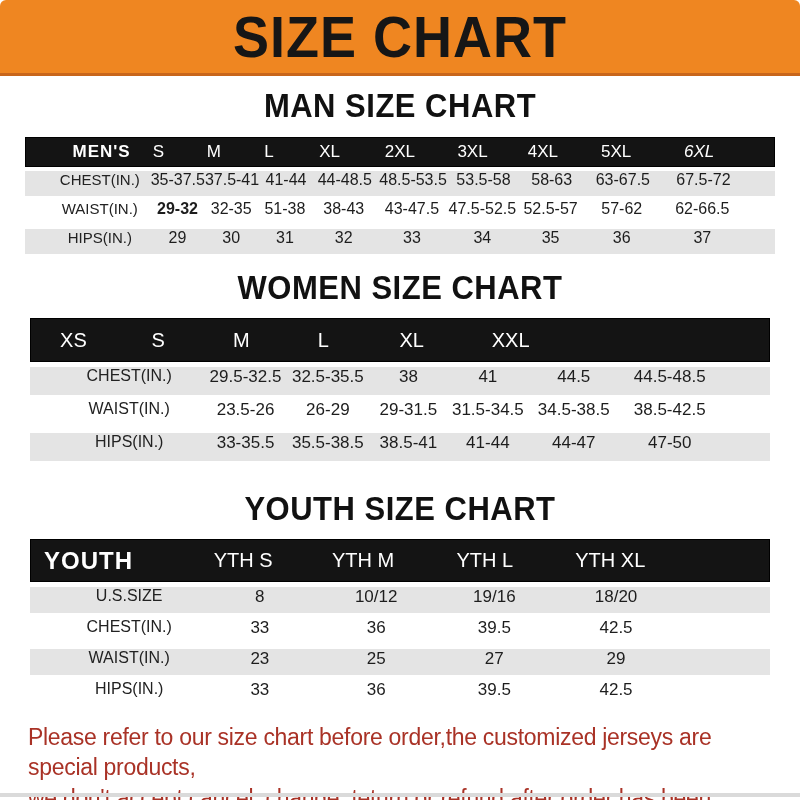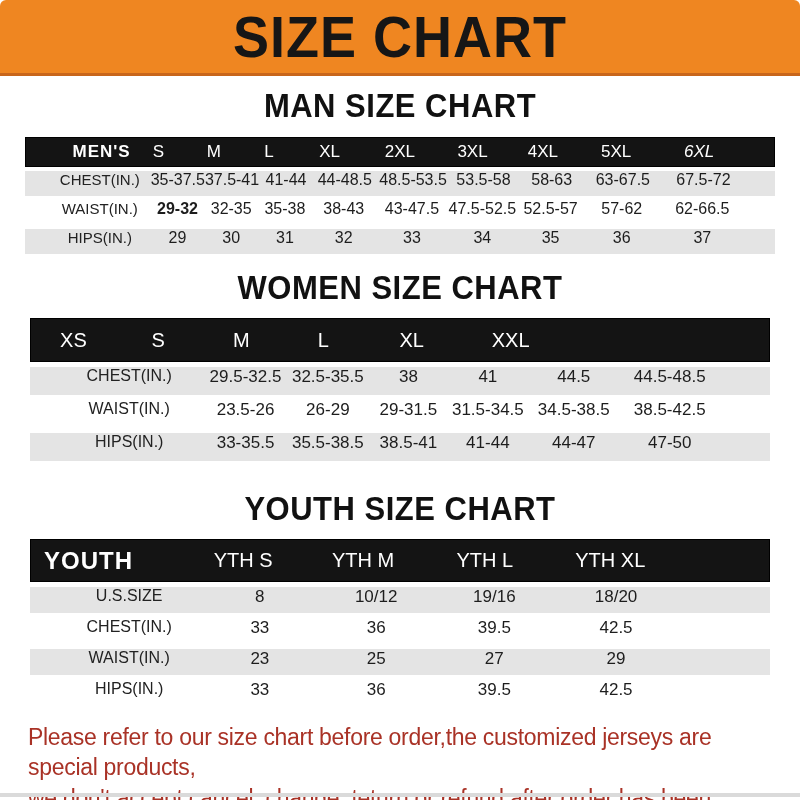--- a/index.html
+++ b/index.html
@@ -101,21 +101,21 @@
           <div class="row-value" style="flex: 0 0 10%; font-size: 16px;">48.5-53.5</div>
           <div class="row-value" style="flex: 0 0 9.4%; font-size: 16px;">53.5-58</div>
           <div class="row-value" style="flex: 0 0 9.4%; font-size: 16px;">58-63</div>
           <div class="row-value" style="flex: 0 0 10.2%; font-size: 16px;">63-67.5</div>
           <div class="row-value" style="flex: 0 0 12%; font-size: 16px;">67.5-72</div>
         </div>
         <div class="table-row white" style="height: 25px; margin-top: 4px;">
           <div class="row-label" style="flex: 0 0 14%; font-size: 15px;">WAIST(IN.)</div>
           <div class="row-value" style="flex: 0 0 7.4%; font-size: 16px; font-weight: bold;">29-32</div>
           <div class="row-value" style="flex: 0 0 7.4%; font-size: 16px;">32-35</div>
-          <div class="row-value" style="flex: 0 0 7.4%; font-size: 16px;">35-38</div>
+          <div class="row-value" style="flex: 0 0 7.4%; font-size: 16px;">51-38</div>
           <div class="row-value" style="flex: 0 0 8.8%; font-size: 16px;">38-43</div>
           <div class="row-value" style="flex: 0 0 10%; font-size: 16px;">43-47.5</div>
           <div class="row-value" style="flex: 0 0 9.4%; font-size: 16px;">47.5-52.5</div>
           <div class="row-value" style="flex: 0 0 9.4%; font-size: 16px;">52.5-57</div>
           <div class="row-value" style="flex: 0 0 10.2%; font-size: 16px;">57-62</div>
           <div class="row-value" style="flex: 0 0 12%; font-size: 16px;">62-66.5</div>
         </div>
         <div class="table-row gray" style="height: 25px; margin-top: 4px;">
           <div class="row-label" style="flex: 0 0 14%; font-size: 15px;">HIPS(IN.)</div>
           <div class="row-value" style="flex: 0 0 7.4%; font-size: 16px;">29</div>

